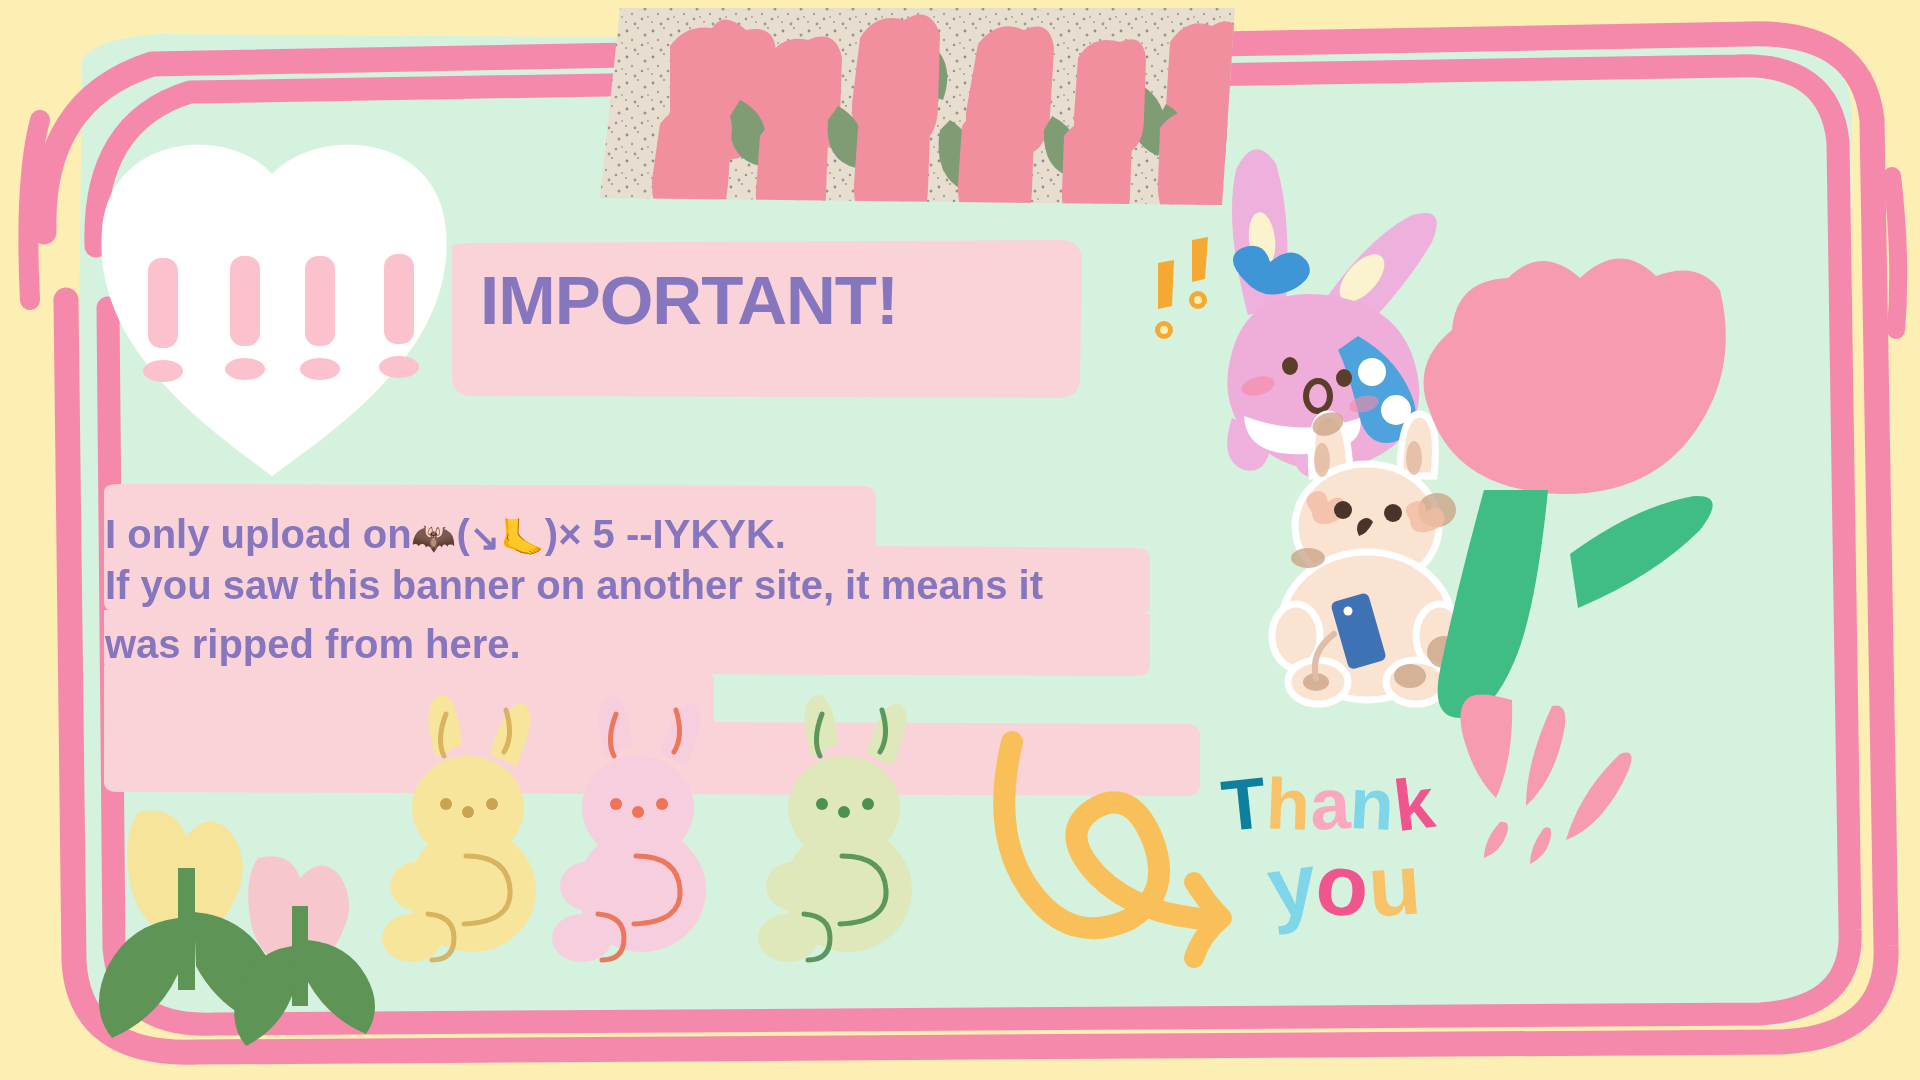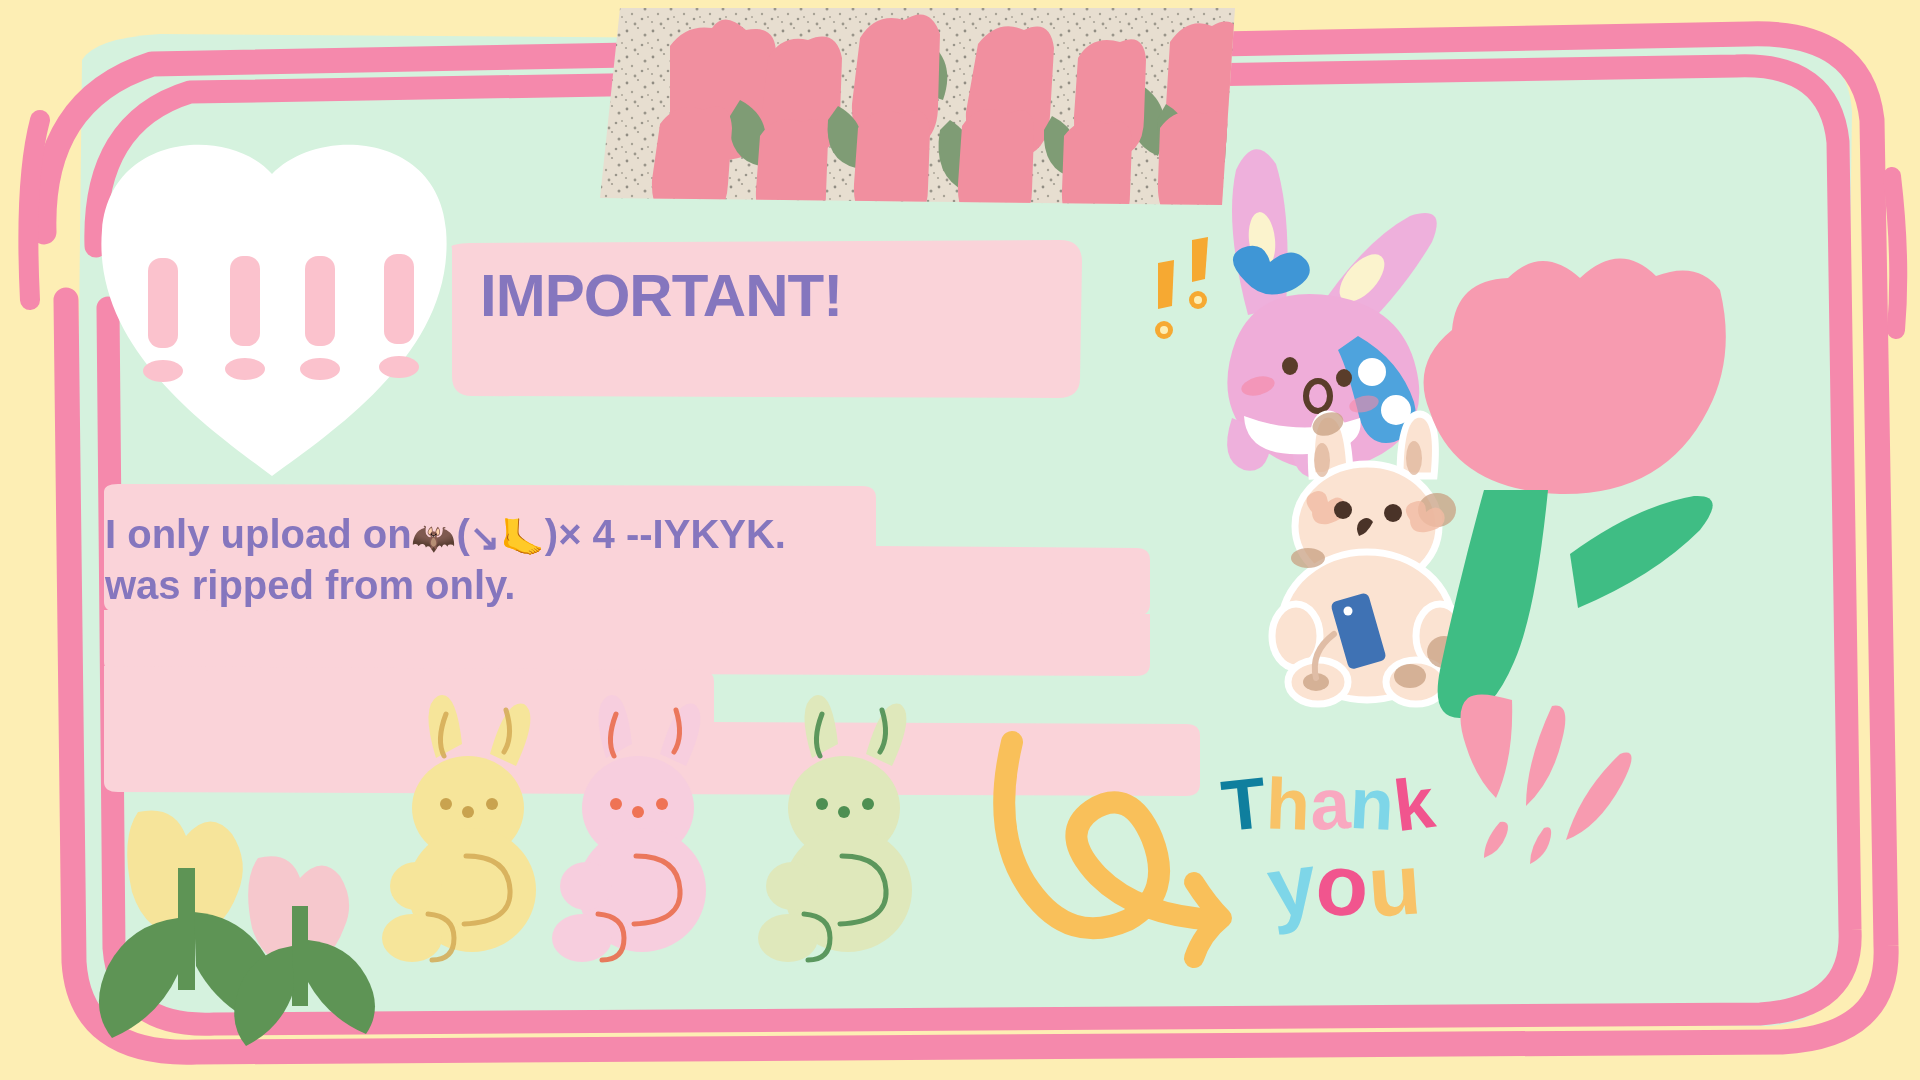--- a/index.html
+++ b/index.html
@@ -13,21 +13,21 @@
   .layer{position:absolute;inset:0;width:1920px;height:1080px;}
   svg.layer{display:block;}
 
   
   #title-block{
     position:absolute;left:440px;top:246px;
     width:650px;height:148px;
   }
   #title-text{
     position:absolute;left:40px;top:14px;
-    font-size:60px;font-weight:bold;
+    font-size:69px;font-weight:bold;
     letter-spacing:-1px;
     color:#8576be;
     font-family:"Liberation Sans", sans-serif;
     white-space:nowrap;
     line-height:1.2;
   }
 
   
   #body-copy{
     position:absolute;left:105px;top:497px;
@@ -327,22 +327,23 @@
       <path d="M1012,742 q-22,92 18,148 q40,56 98,30 q46,-26 24,-82 q-22,-52 -60,-28 q-34,24 6,66 q40,40 118,44"></path>
       <path d="M1194,882 q14,22 28,36 q-20,16 -28,40" stroke-width="20"></path>
     </g>
   </svg>
 
   <div id="title-block">
     <div id="title-text">IMPORTANT!</div>
   </div>
 
   <div id="body-copy">
-    <span class="line"><span class="t">I only upload on </span><span class="emoji">🦇</span><span>(</span><span class="emoji">↘</span><span class="emoji">🦶</span><span>)</span><span class="t"> × 4 --IYKYK.</span></span>
-    <span class="line">was ripped from only.</span>
+    <span class="line"><span class="t">I only upload on </span><span class="emoji">🦇</span><span>(</span><span class="emoji">↘</span><span class="emoji">🦶</span><span>)</span><span class="t"> × 5 --IYKYK.</span></span>
+    <span class="line">If you saw this banner on another site, it means it</span>
+    <span class="line">was ripped from here.</span>
   </div>
 
   <div id="thanks">
     <div class="row1">
       <b style="color:#0f7f9e;transform:rotate(-6deg)">T</b><b style="color:#f8c368;transform:rotate(2deg)">h</b><b style="color:#f9a8c0;transform:rotate(-3deg)">a</b><b style="color:#7ed6e8;transform:rotate(3deg)">n</b><b style="color:#f1558e;transform:rotate(-7deg)">k</b>
     </div>
     <div class="row2 r2">
       <b style="color:#7ed6e8;transform:rotate(-8deg)">y</b><b style="color:#f1558e;transform:rotate(4deg)">o</b><b style="color:#f8c368;transform:rotate(-4deg)">u</b>
     </div>
   </div>

